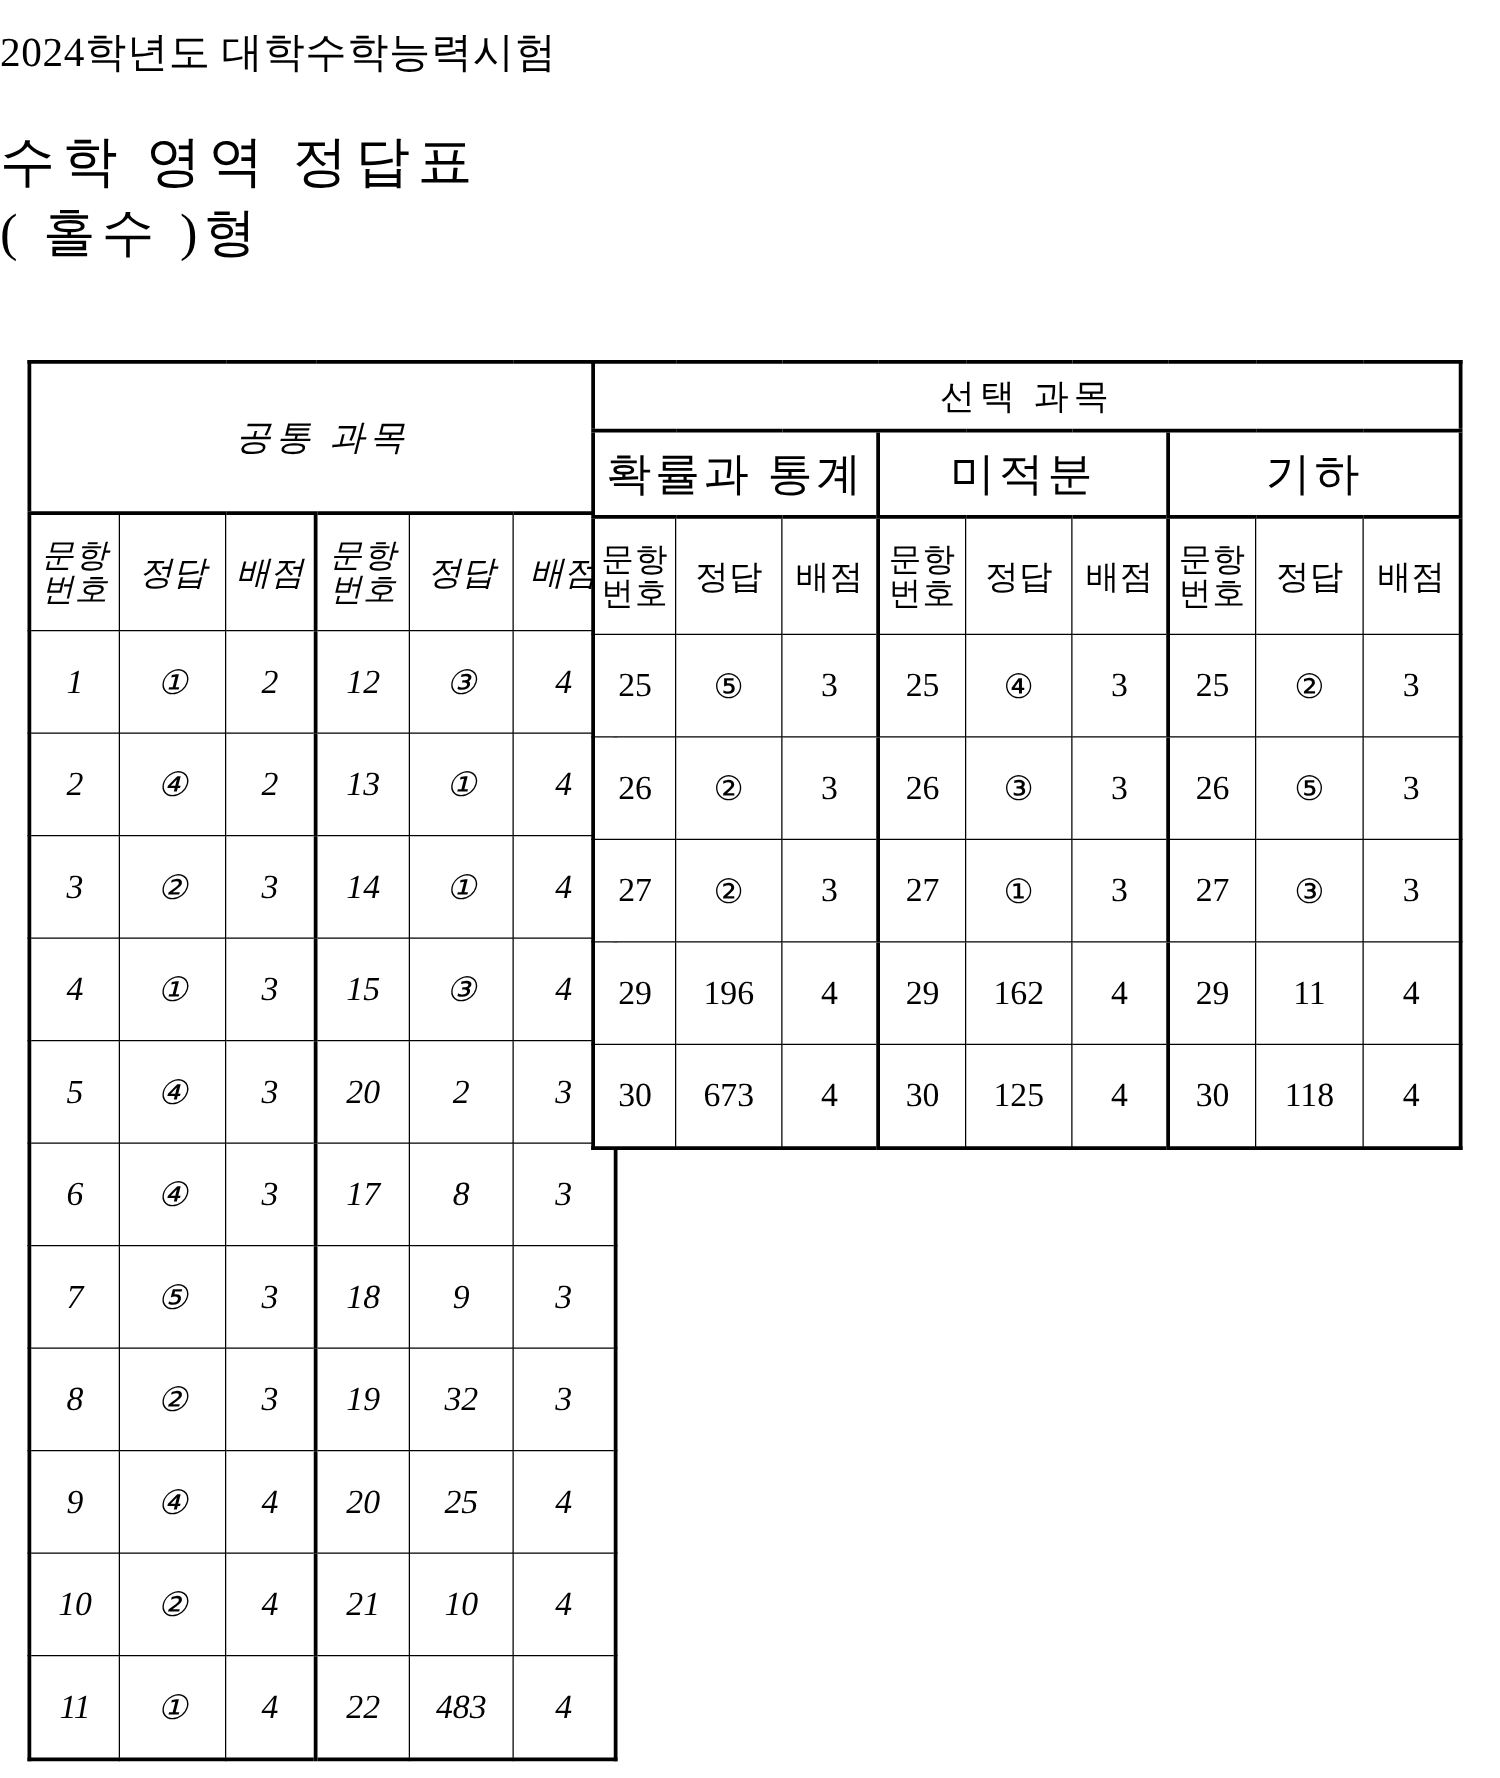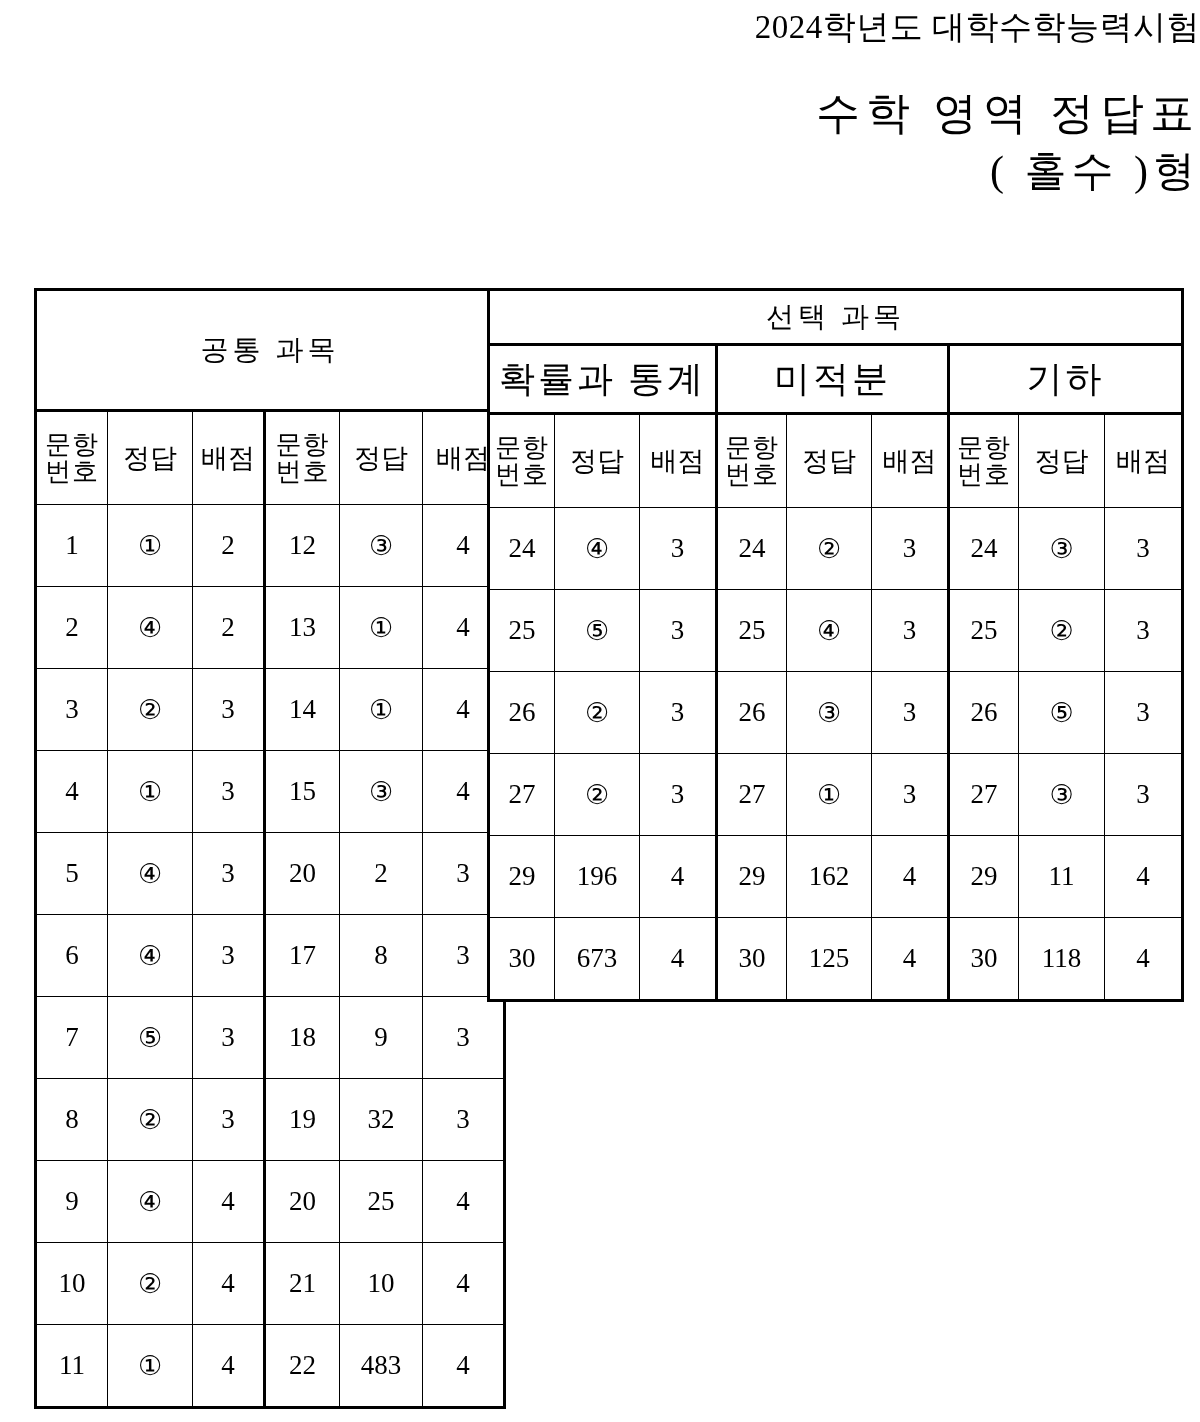--- a/index.html
+++ b/index.html
@@ -11,22 +11,22 @@
     width: 1200px;
     height: 1422px;
     font-family: "Liberation Serif", "DejaVu Serif", serif;
     color: #000000;
     position: relative;
     overflow: hidden;
   }
 
   
   .title-block {
-    text-align: right;
-    padding-top: 8px;
+    text-align: left;
+    padding-top: 24px;
   }
   .title-exam {
     font-size: 33px;
     letter-spacing: 0.5px;
     line-height: 1.2;
     margin-bottom: 38px;
   }
   .title-subject {
     font-size: 44px;
     letter-spacing: 6px;
@@ -62,34 +62,34 @@
     padding: 0;
     background: #ffffff;
   }
 
   
   table.ansTable {
     border: 3px solid #000000;
   }
 
   
-  #common-table { left: 16px; width: 469px; }
+  #common-table { left: 4px; width: 469px; font-style: italic; }
   #common-table .grp-head {
     height: 118px;
     font-size: 28px;
     letter-spacing: 4px;
   }
   #common-table .col-head {
     height: 92px;
     font-size: 27px;
   }
   #common-table td { height: 81px; }
 
   
-  #elective-table { left: 469px; width: 695px; }
+  #elective-table { left: 455px; width: 695px; }
   #elective-table .sel-head {
     height: 52px;
     font-size: 28px;
     letter-spacing: 4px;
   }
   #elective-table .subj-head {
     height: 66px;
     font-size: 36px;
     letter-spacing: 3px;
   }
@@ -281,31 +281,20 @@
         <td class="col-head sep-top">배점</td>
         <td class="col-head sep-top sep-left">
           <span class="vstack">문항</span>
           <span class="vstack">번호</span>
         </td>
         <td class="col-head sep-top">정답</td>
         <td class="col-head sep-top">배점</td>
       </tr>
 
       <tr>
-        <td class="num-cell">24</td>
-        <td class="ans-cell">④</td>
-        <td class="pt-cell">3</td>
-        <td class="num-cell sep-left">24</td>
-        <td class="ans-cell">②</td>
-        <td class="pt-cell">3</td>
-        <td class="num-cell sep-left">24</td>
-        <td class="ans-cell">③</td>
-        <td class="pt-cell">3</td>
-      </tr>
-      <tr>
         <td class="num-cell">25</td>
         <td class="ans-cell">⑤</td>
         <td class="pt-cell">3</td>
         <td class="num-cell sep-left">25</td>
         <td class="ans-cell">④</td>
         <td class="pt-cell">3</td>
         <td class="num-cell sep-left">25</td>
         <td class="ans-cell">②</td>
         <td class="pt-cell">3</td>
       </tr>

